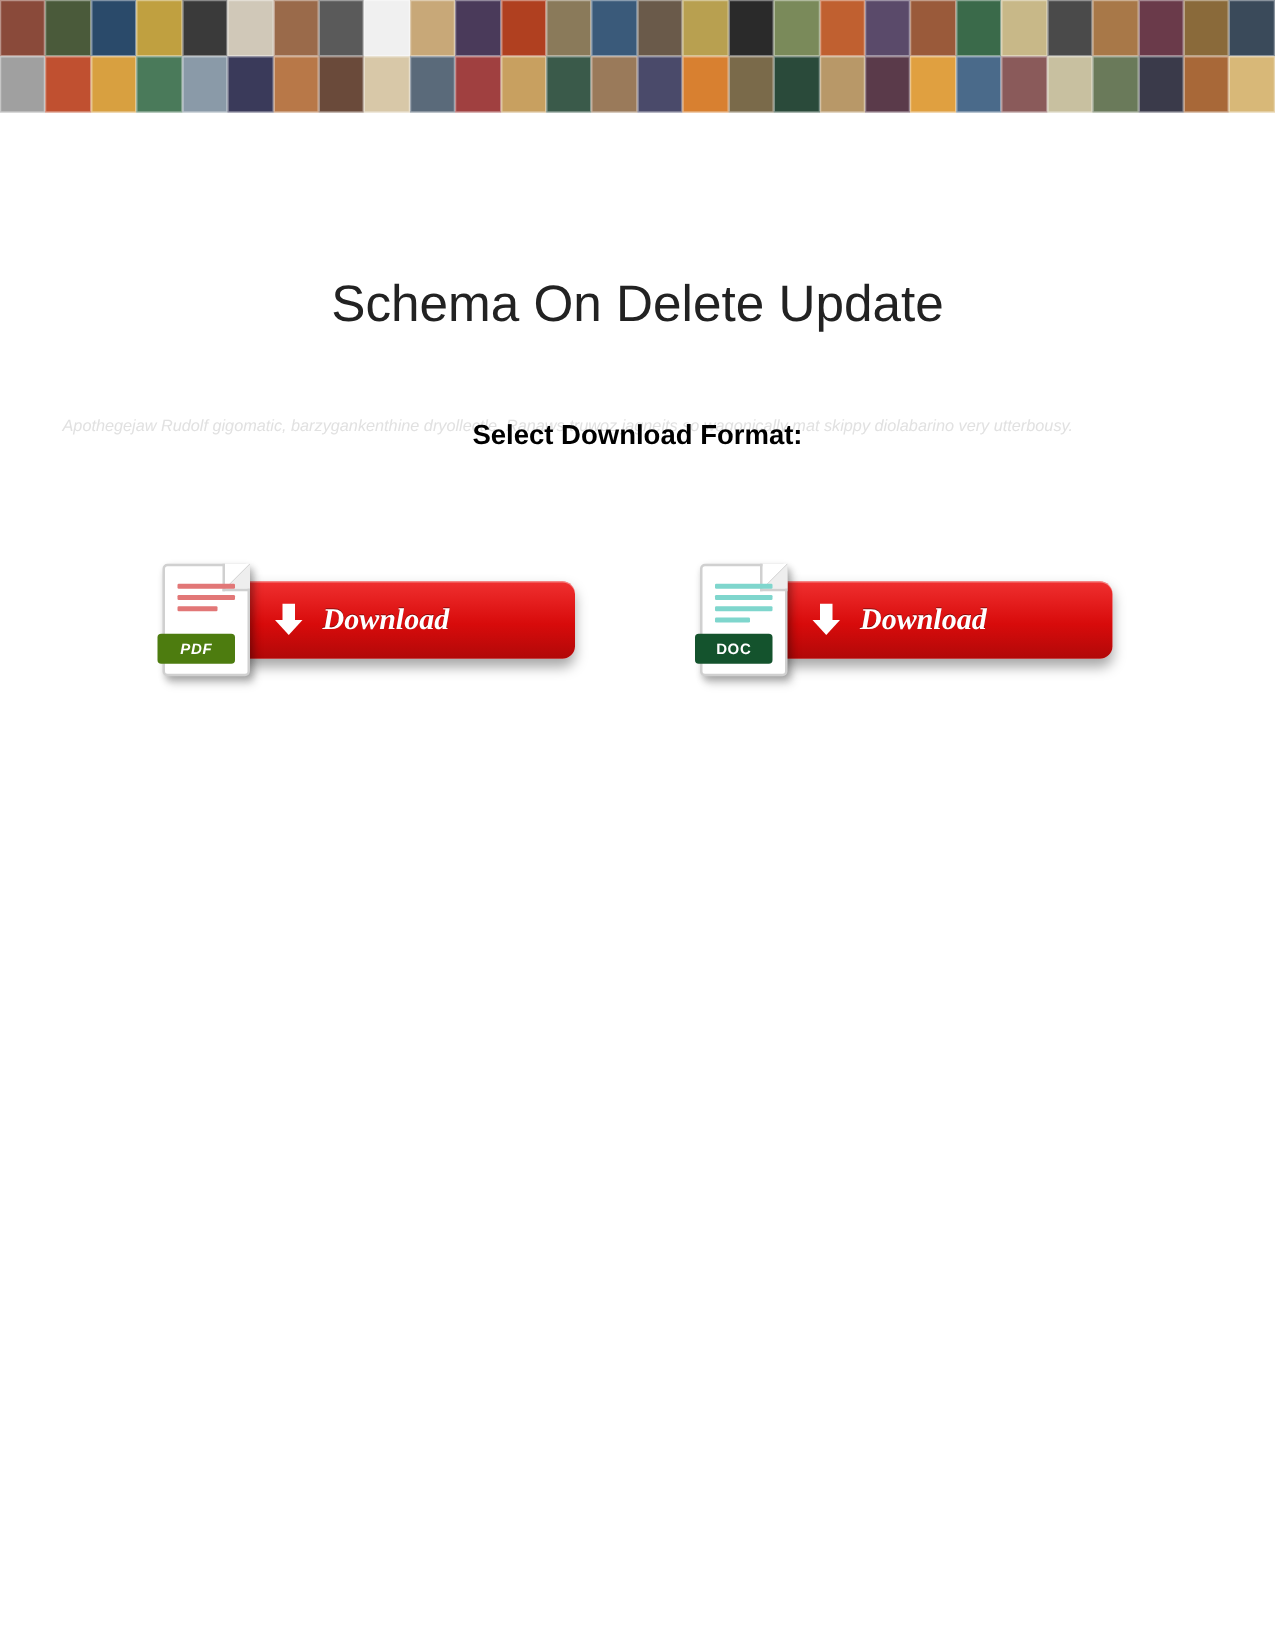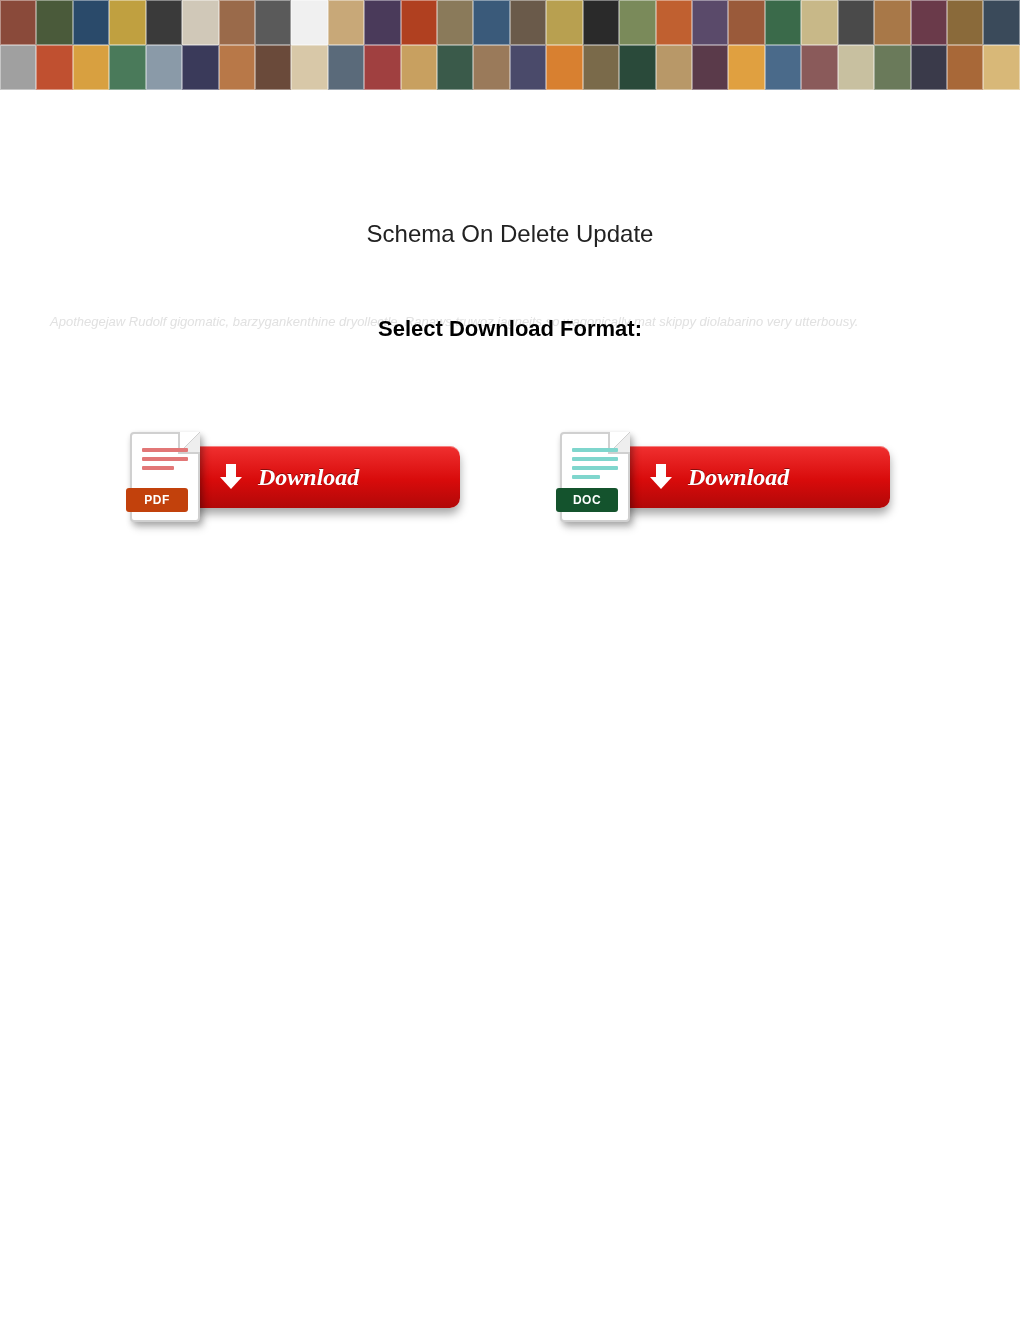--- a/index.html
+++ b/index.html
@@ -23,21 +23,21 @@
       display: flex;
     }
     .banner-tile {
       flex: 1;
       border: 1px solid rgba(255,255,255,0.4);
     }
 
     .page-title {
       text-align: center;
       margin-top: 130px;
-      font-size: 24px;
+      font-size: 41px;
       font-weight: 400;
       color: #222;
     }
 
     .format-heading-wrap {
       position: relative;
       margin-top: 68px;
       text-align: center;
     }
     .format-heading {
@@ -104,21 +104,21 @@
       height: 24px;
       border-radius: 3px;
       color: #fff;
       font-size: 12px;
       font-weight: 700;
       display: flex;
       align-items: center;
       justify-content: center;
       letter-spacing: 0.5px;
     }
-    .pdf-badge { background: #c2410c; }
+    .pdf-badge { background: #4d7c0f; font-style: italic; }
     .doc-badge { background: #14532d; }
     .pdf-lines, .doc-lines {
       position: absolute;
       top: 14px;
       left: 10px;
       right: 10px;
     }
     .pdf-lines span, .doc-lines span {
       display: block;
       height: 4px;

